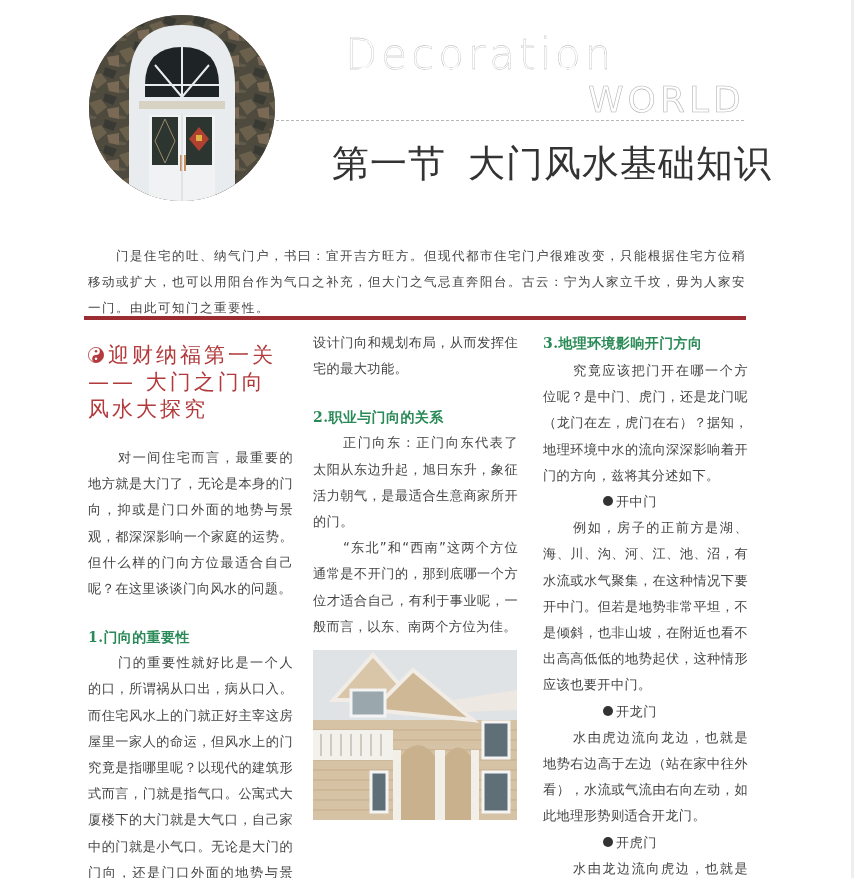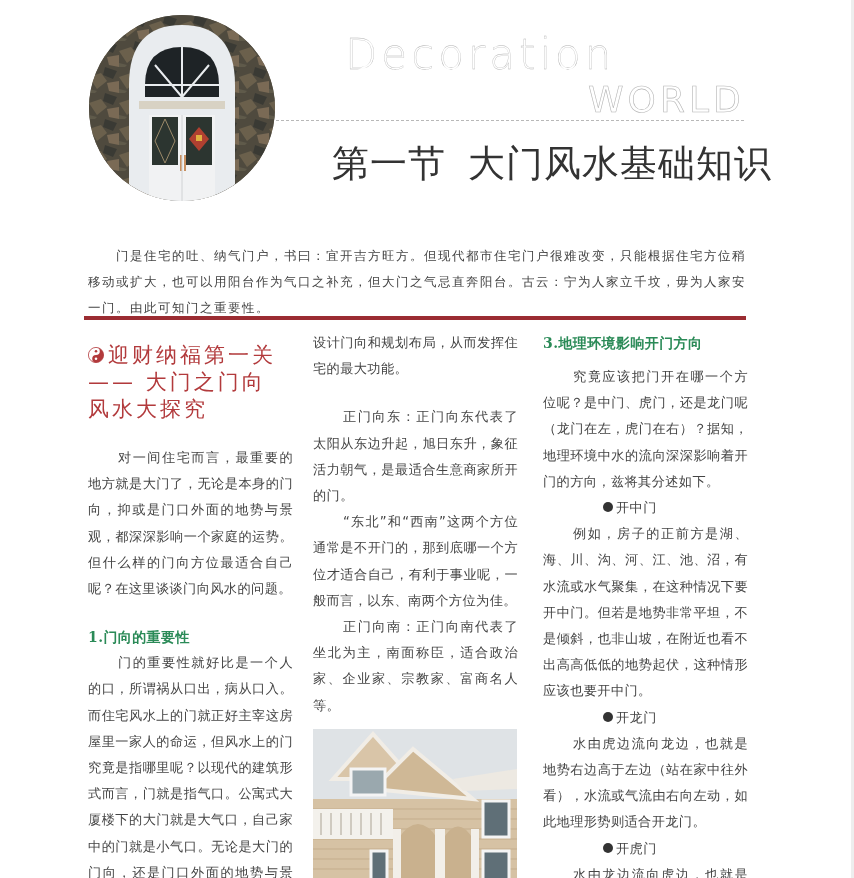--- a/index.html
+++ b/index.html
@@ -125,23 +125,23 @@
   </div>
   <p>对一间住宅而言，最重要的地方就是大门了，无论是本身的门向，抑或是门口外面的地势与景观，都深深影响一个家庭的运势。但什么样的门向方位最适合自己呢？在这里谈谈门向风水的问题。</p>
   <div style="height:22px"></div>
   <p class="sub-heading noindent">1.门向的重要性</p>
   <p>门的重要性就好比是一个人的口，所谓祸从口出，病从口入。而住宅风水上的门就正好主宰这房屋里一家人的命运，但风水上的门究竟是指哪里呢？以现代的建筑形式而言，门就是指气口。公寓式大厦楼下的大门就是大气口，自己家中的门就是小气口。无论是大门的门向，还是门口外面的地势与景观、门里和门外的方位与情势，抑或因</p>
 </div>
 
 <div class="col col2">
   <p class="noindent">设计门向和规划布局，从而发挥住宅的最大功能。</p>
   <div style="height:22px"></div>
+  <p class="sub-heading noindent">2.职业与门向的关系</p>
   <p>正门向东：正门向东代表了太阳从东边升起，旭日东升，象征活力朝气，是最适合生意商家所开的门。</p>
   <p>“东北”和“西南”这两个方位通常是不开门的，那到底哪一个方位才适合自己，有利于事业呢，一般而言，以东、南两个方位为佳。</p>
-  <p>正门向南：正门向南代表了坐北为主，南面称臣，适合政治家、企业家、宗教家、富商名人等。</p>
   <div class="house-photo" title="cream colored two-story house with arched entrance">
     <svg width="204" height="170" viewBox="0 0 204 170">
       <rect width="204" height="170" fill="#dfe3e6"></rect>
 
       <rect x="0" y="70" width="204" height="100" fill="#d6c2a4"></rect>
 
       <polygon points="20,50 60,5 100,50" fill="#d9c5a8" stroke="#f1ede6" stroke-width="4"></polygon>
 
       <polygon points="60,60 100,20 160,70" fill="#cfb896" stroke="#f1ede6" stroke-width="4"></polygon>
 
@@ -178,21 +178,21 @@
 
       <rect x="170" y="72" width="26" height="36" fill="#5f6f77" stroke="#f4f4f4" stroke-width="3"></rect>
       <rect x="170" y="122" width="26" height="40" fill="#5f6f77" stroke="#f4f4f4" stroke-width="3"></rect>
       <rect x="58" y="122" width="16" height="40" fill="#5f6f77" stroke="#f4f4f4" stroke-width="3"></rect>
       <rect x="38" y="40" width="34" height="26" fill="#9aa8ae" stroke="#f4f4f4" stroke-width="3"></rect>
     </svg>
   </div>
 </div>
 
 <div class="col col3">
-  <p class="sub-heading noindent" style="margin-bottom:8px">3.地理环境影响开门方向</p>
+  <p class="sub-heading noindent" style="margin-bottom:2px">3.地理环境影响开门方向</p>
   <p>究竟应该把门开在哪一个方位呢？是中门、虎门，还是龙门呢（龙门在左，虎门在右）？据知，地理环境中水的流向深深影响着开门的方向，兹将其分述如下。</p>
   <p class="bullet"><span class="dot"></span><span>开中门</span></p>
   <p>例如，房子的正前方是湖、海、川、沟、河、江、池、沼，有水流或水气聚集，在这种情况下要开中门。但若是地势非常平坦，不是倾斜，也非山坡，在附近也看不出高高低低的地势起伏，这种情形应该也要开中门。</p>
   <p class="bullet"><span class="dot"></span><span>开龙门</span></p>
   <p>水由虎边流向龙边，也就是地势右边高于左边（站在家中往外看），水流或气流由右向左动，如此地理形势则适合开龙门。</p>
   <p class="bullet"><span class="dot"></span><span>开虎门</span></p>
   <p>水由龙边流向虎边，也就是地势左边高于右边，河水或马路的水</p>
 </div>
 
 </body></html>

